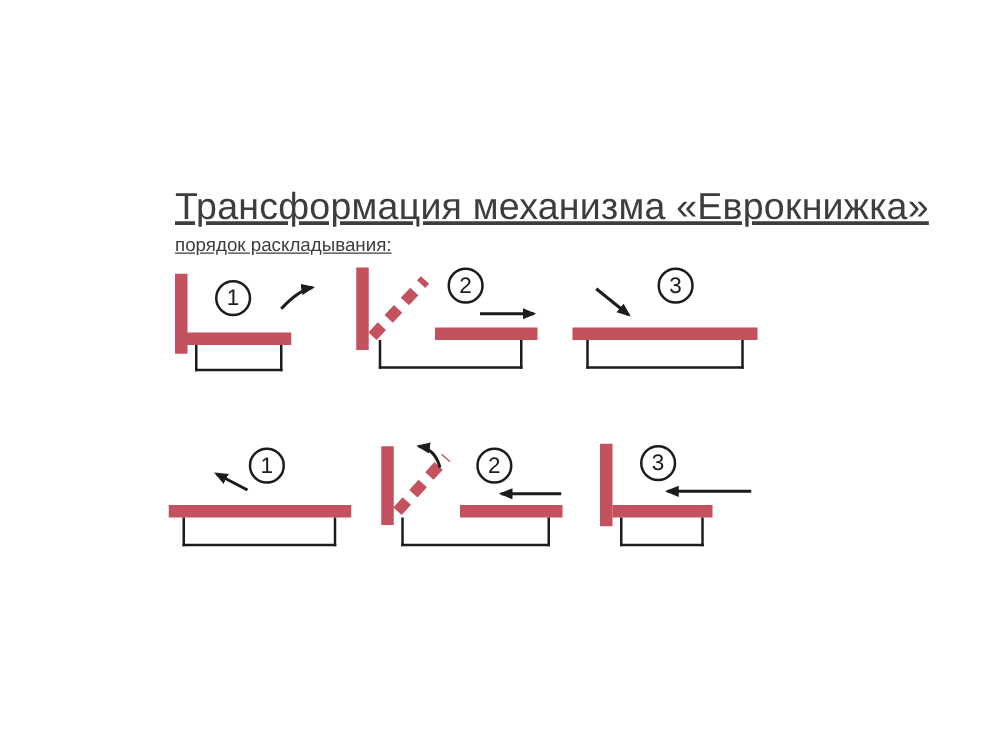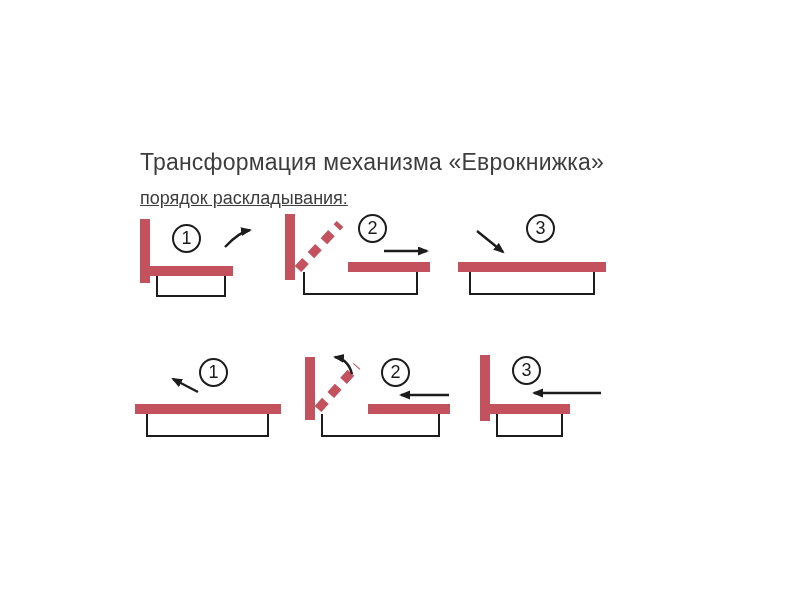--- a/index.html
+++ b/index.html
@@ -5,25 +5,25 @@
   html,body{margin:0;padding:0;background:#ffffff;}
   #canvas{
     position:relative;
     width:800px;height:600px;
     background:#ffffff;
     font-family:"Liberation Sans", sans-serif;
     overflow:hidden;
   }
   .title{
     position:absolute;left:140px;top:149px;
-    font-size:23px;color:#3d3d3d;letter-spacing:0.2px;
+    font-size:30px;color:#3d3d3d;letter-spacing:0.2px;text-decoration:underline;
   }
   .section-label{
     position:absolute;left:140px;
-    font-size:18px;color:#3d3d3d;text-decoration:underline;
+    font-size:15px;color:#3d3d3d;text-decoration:underline;
   }
   #label-unfold{top:188px;}
   #label-fold{top:318px;}
   .sofa-bar{
     position:absolute;background:#c4515e;
   }
   .frame-box{
     position:absolute;
     border:2px solid #1c1c1c;border-top:none;
     box-sizing:border-box;

